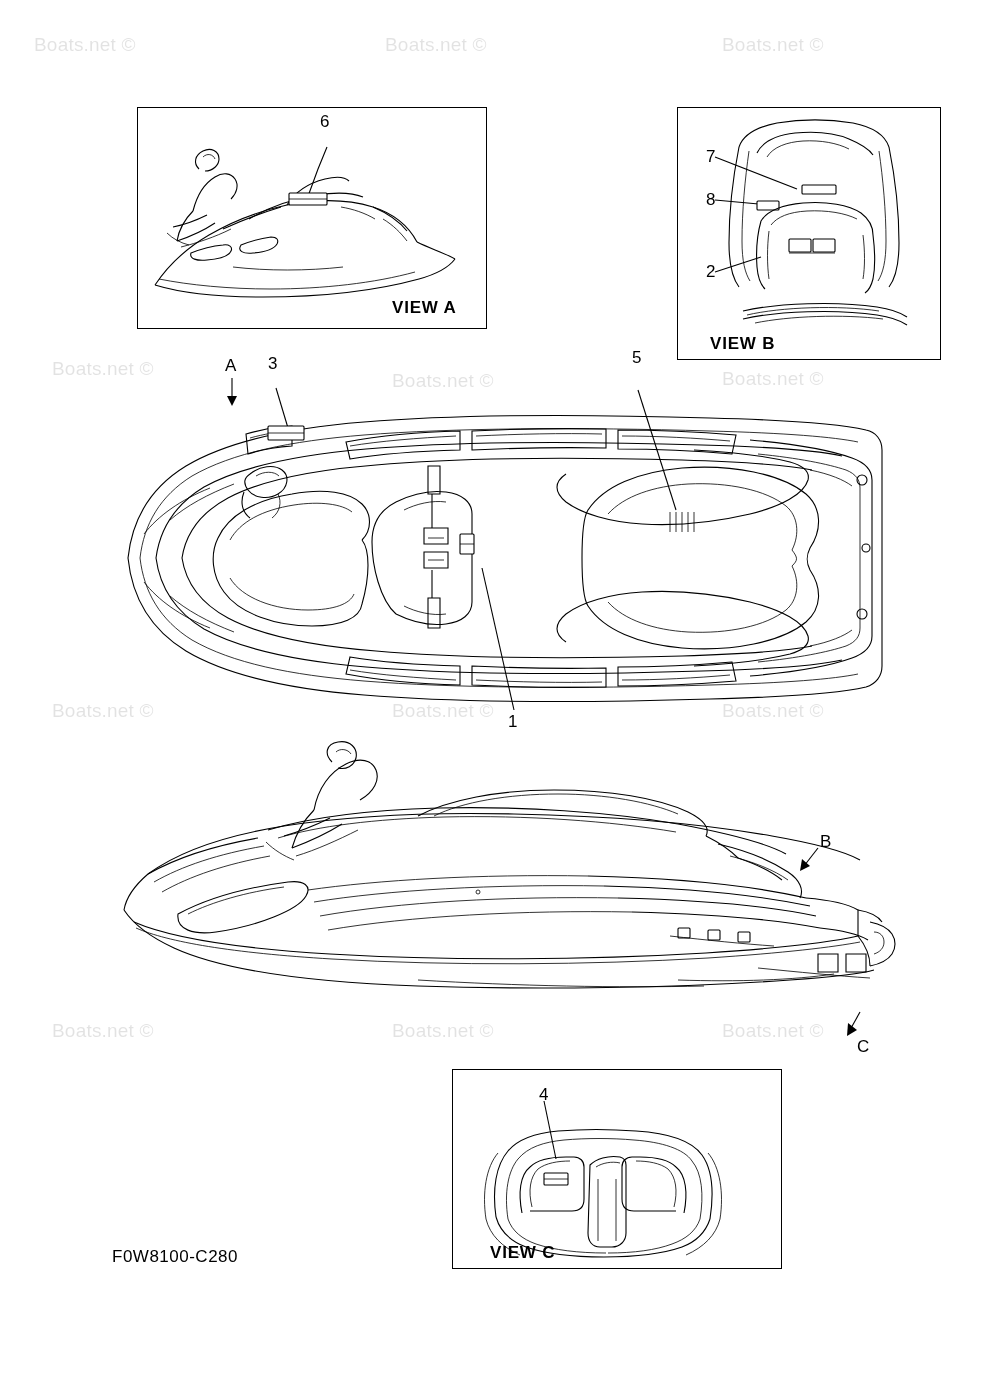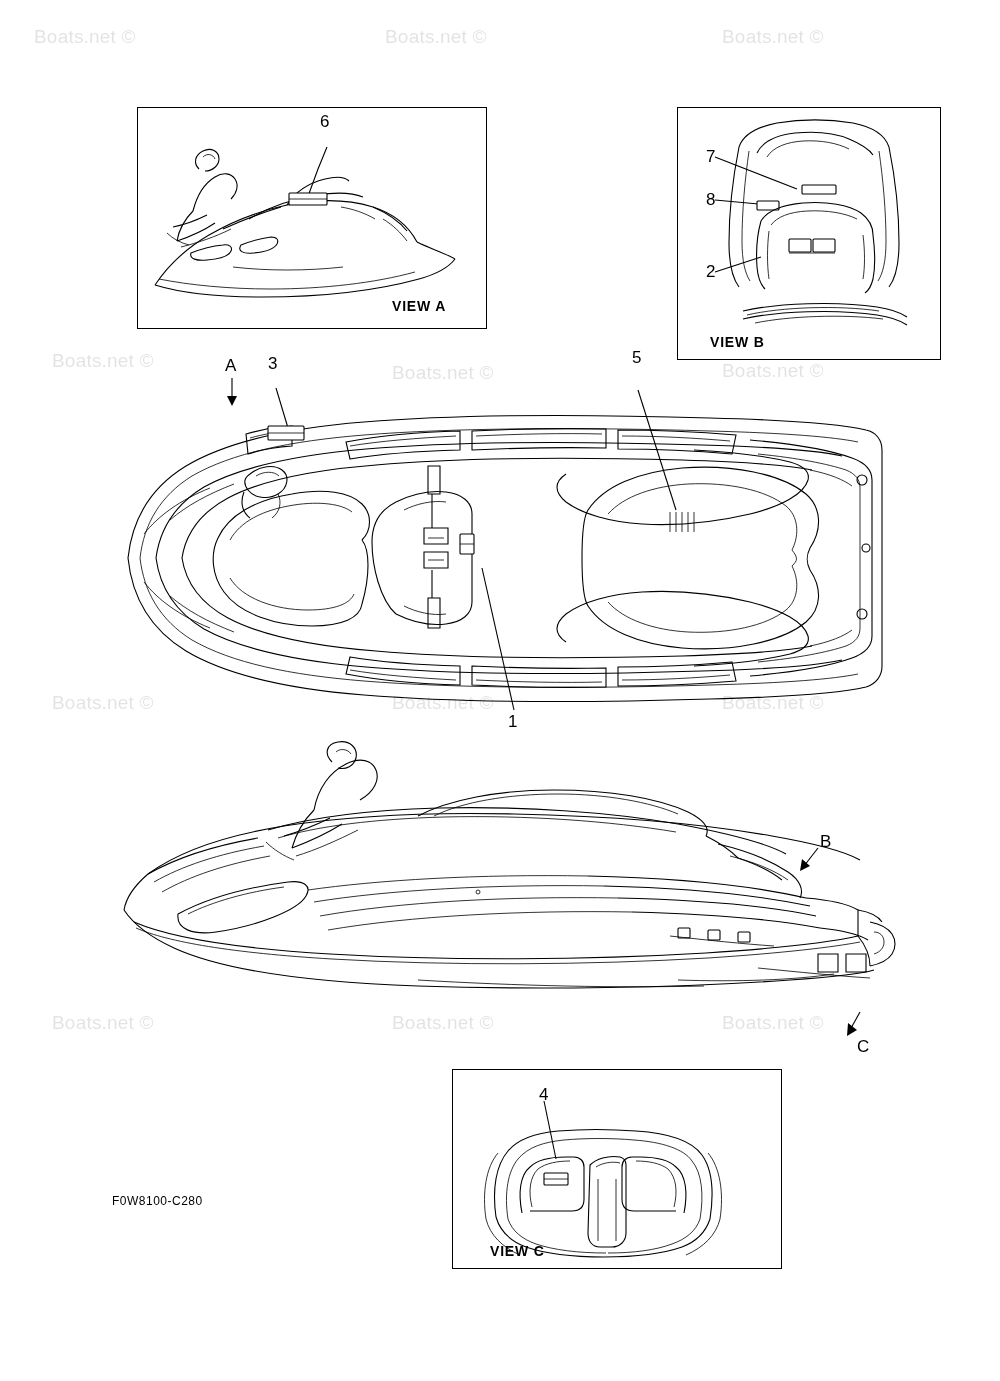--- a/index.html
+++ b/index.html
@@ -17,31 +17,32 @@
   
   .wm {
     position: absolute;
     font-family: "Liberation Sans", sans-serif;
     font-size: 19px;
     color: #000;
     opacity: 0.11;
     white-space: nowrap;
     user-select: none;
     letter-spacing: 0.2px;
+    margin-top: 8px;
   }
 
   
   .frame {
     position: absolute;
     border: 1.4px solid #000;
     background: transparent;
   }
   .frame-label {
     position: absolute;
-    font-size: 14px;
+    font-size: 17px;
     font-weight: bold;
     letter-spacing: 0.8px;
   }
 
   
   .num {
     position: absolute;
     font-size: 17px;
     font-family: "Liberation Sans", sans-serif;
     color: #000;
@@ -50,22 +51,22 @@
     position: absolute;
     font-size: 17px;
     font-family: "Liberation Sans", sans-serif;
     color: #000;
   }
 
   
   .partcode {
     position: absolute;
     left: 112px;
-    top: 1194px;
-    font-size: 12px;
+    top: 1247px;
+    font-size: 17px;
     letter-spacing: 0.5px;
   }
 
   svg { display: block; }
   .ln { fill: none; stroke: #000; stroke-width: 1.1; }
   .ln-thin { fill: none; stroke: #000; stroke-width: 0.8; }
   .ln-lead { fill: none; stroke: #000; stroke-width: 1.1; }
   .lbl-box { fill: #fff; stroke: #000; stroke-width: 1.1; }
 </style>
 </head>

